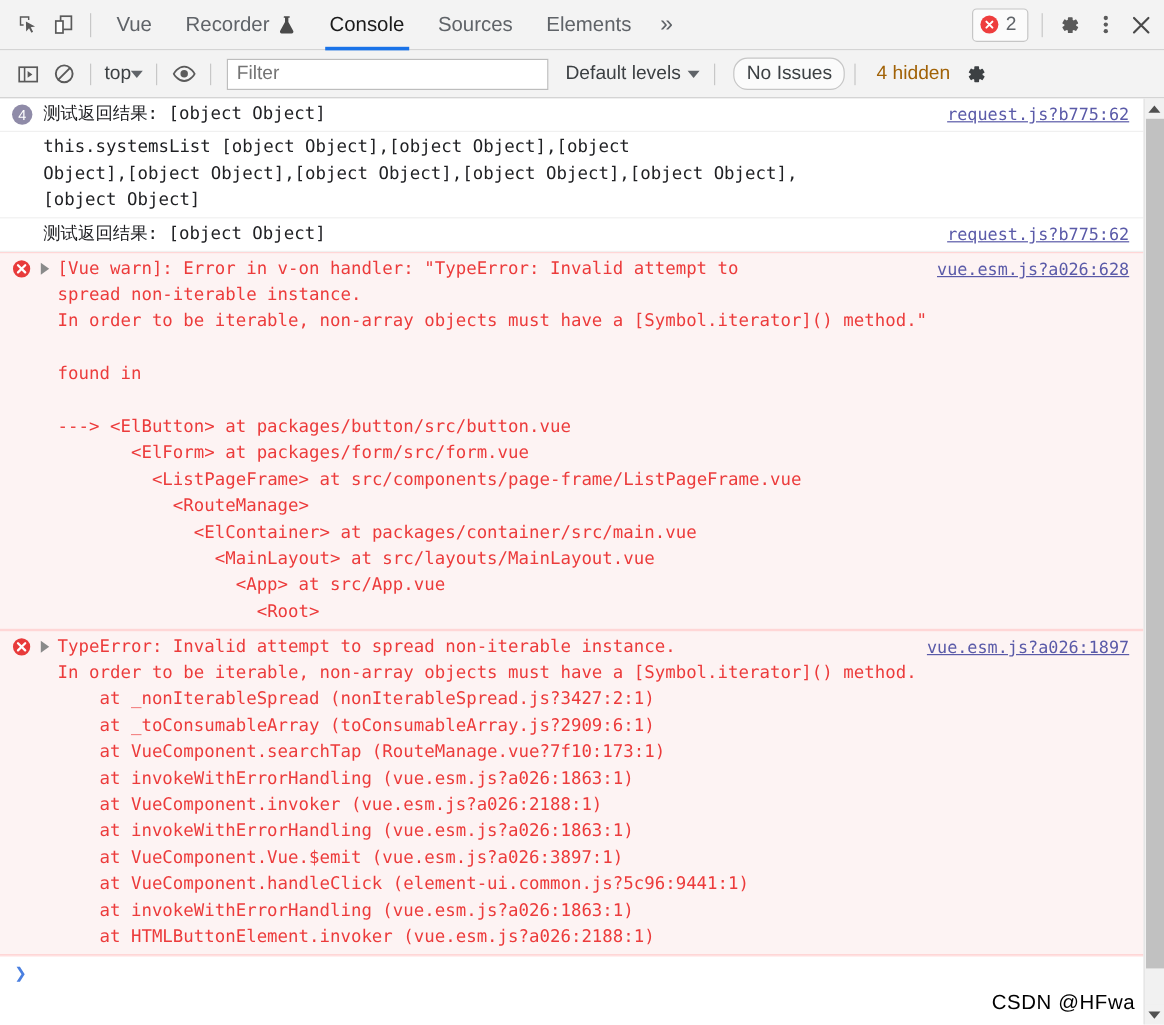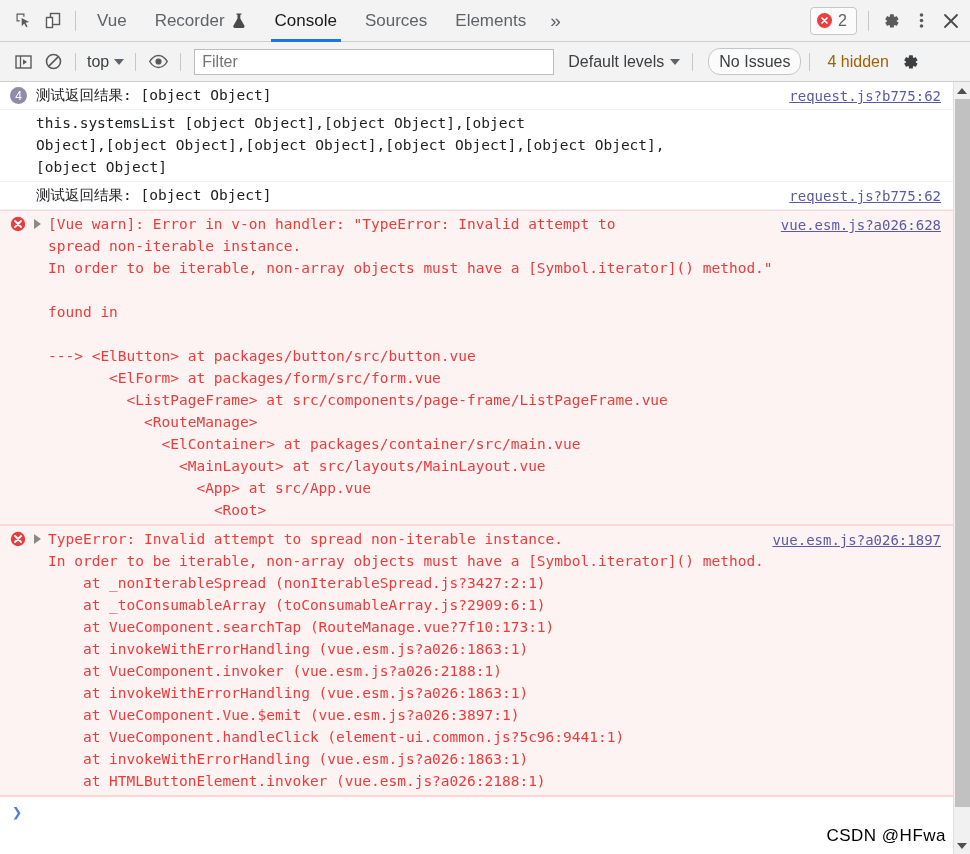--- a/index.html
+++ b/index.html
@@ -78,34 +78,34 @@
     padding: 0 6px 0 8px;
     gap: 0px;
   }
   .fb-btn {
     width: 30px; height: 28px;
     display: flex; align-items: center; justify-content: center;
     color: #5a5a5a; flex: 0 0 auto;
   }
   .fb-sep { width: 1px; height: 18px; background: #c7c7c7; margin: 0 7px; flex: 0 0 auto; }
   .fb-select {
-    display: flex; align-items: center; gap: 5px;
+    display: flex; align-items: center; 
     font-size: 16px; color: #3c4043;
     padding: 0 4px; flex: 0 0 auto;
   }
   .caret {
     width: 0; height: 0;
     border-left: 5px solid transparent;
     border-right: 5px solid transparent;
     border-top: 6px solid #5f6368;
     display: inline-block;
   }
   .filter-input {
     flex: 0 0 auto;
-    width: 360px; height: 26px;
+    width: 268px; height: 26px;
     background: #ffffff;
     border: 1px solid #bdbdbd;
     margin-left: 6px;
     font-size: 16px;
     color: #5f6368;
     padding: 0 7px;
     font-family: "Liberation Sans", sans-serif;
     outline: none;
   }
   .filter-input::placeholder { color: #747474; opacity: 1; }

